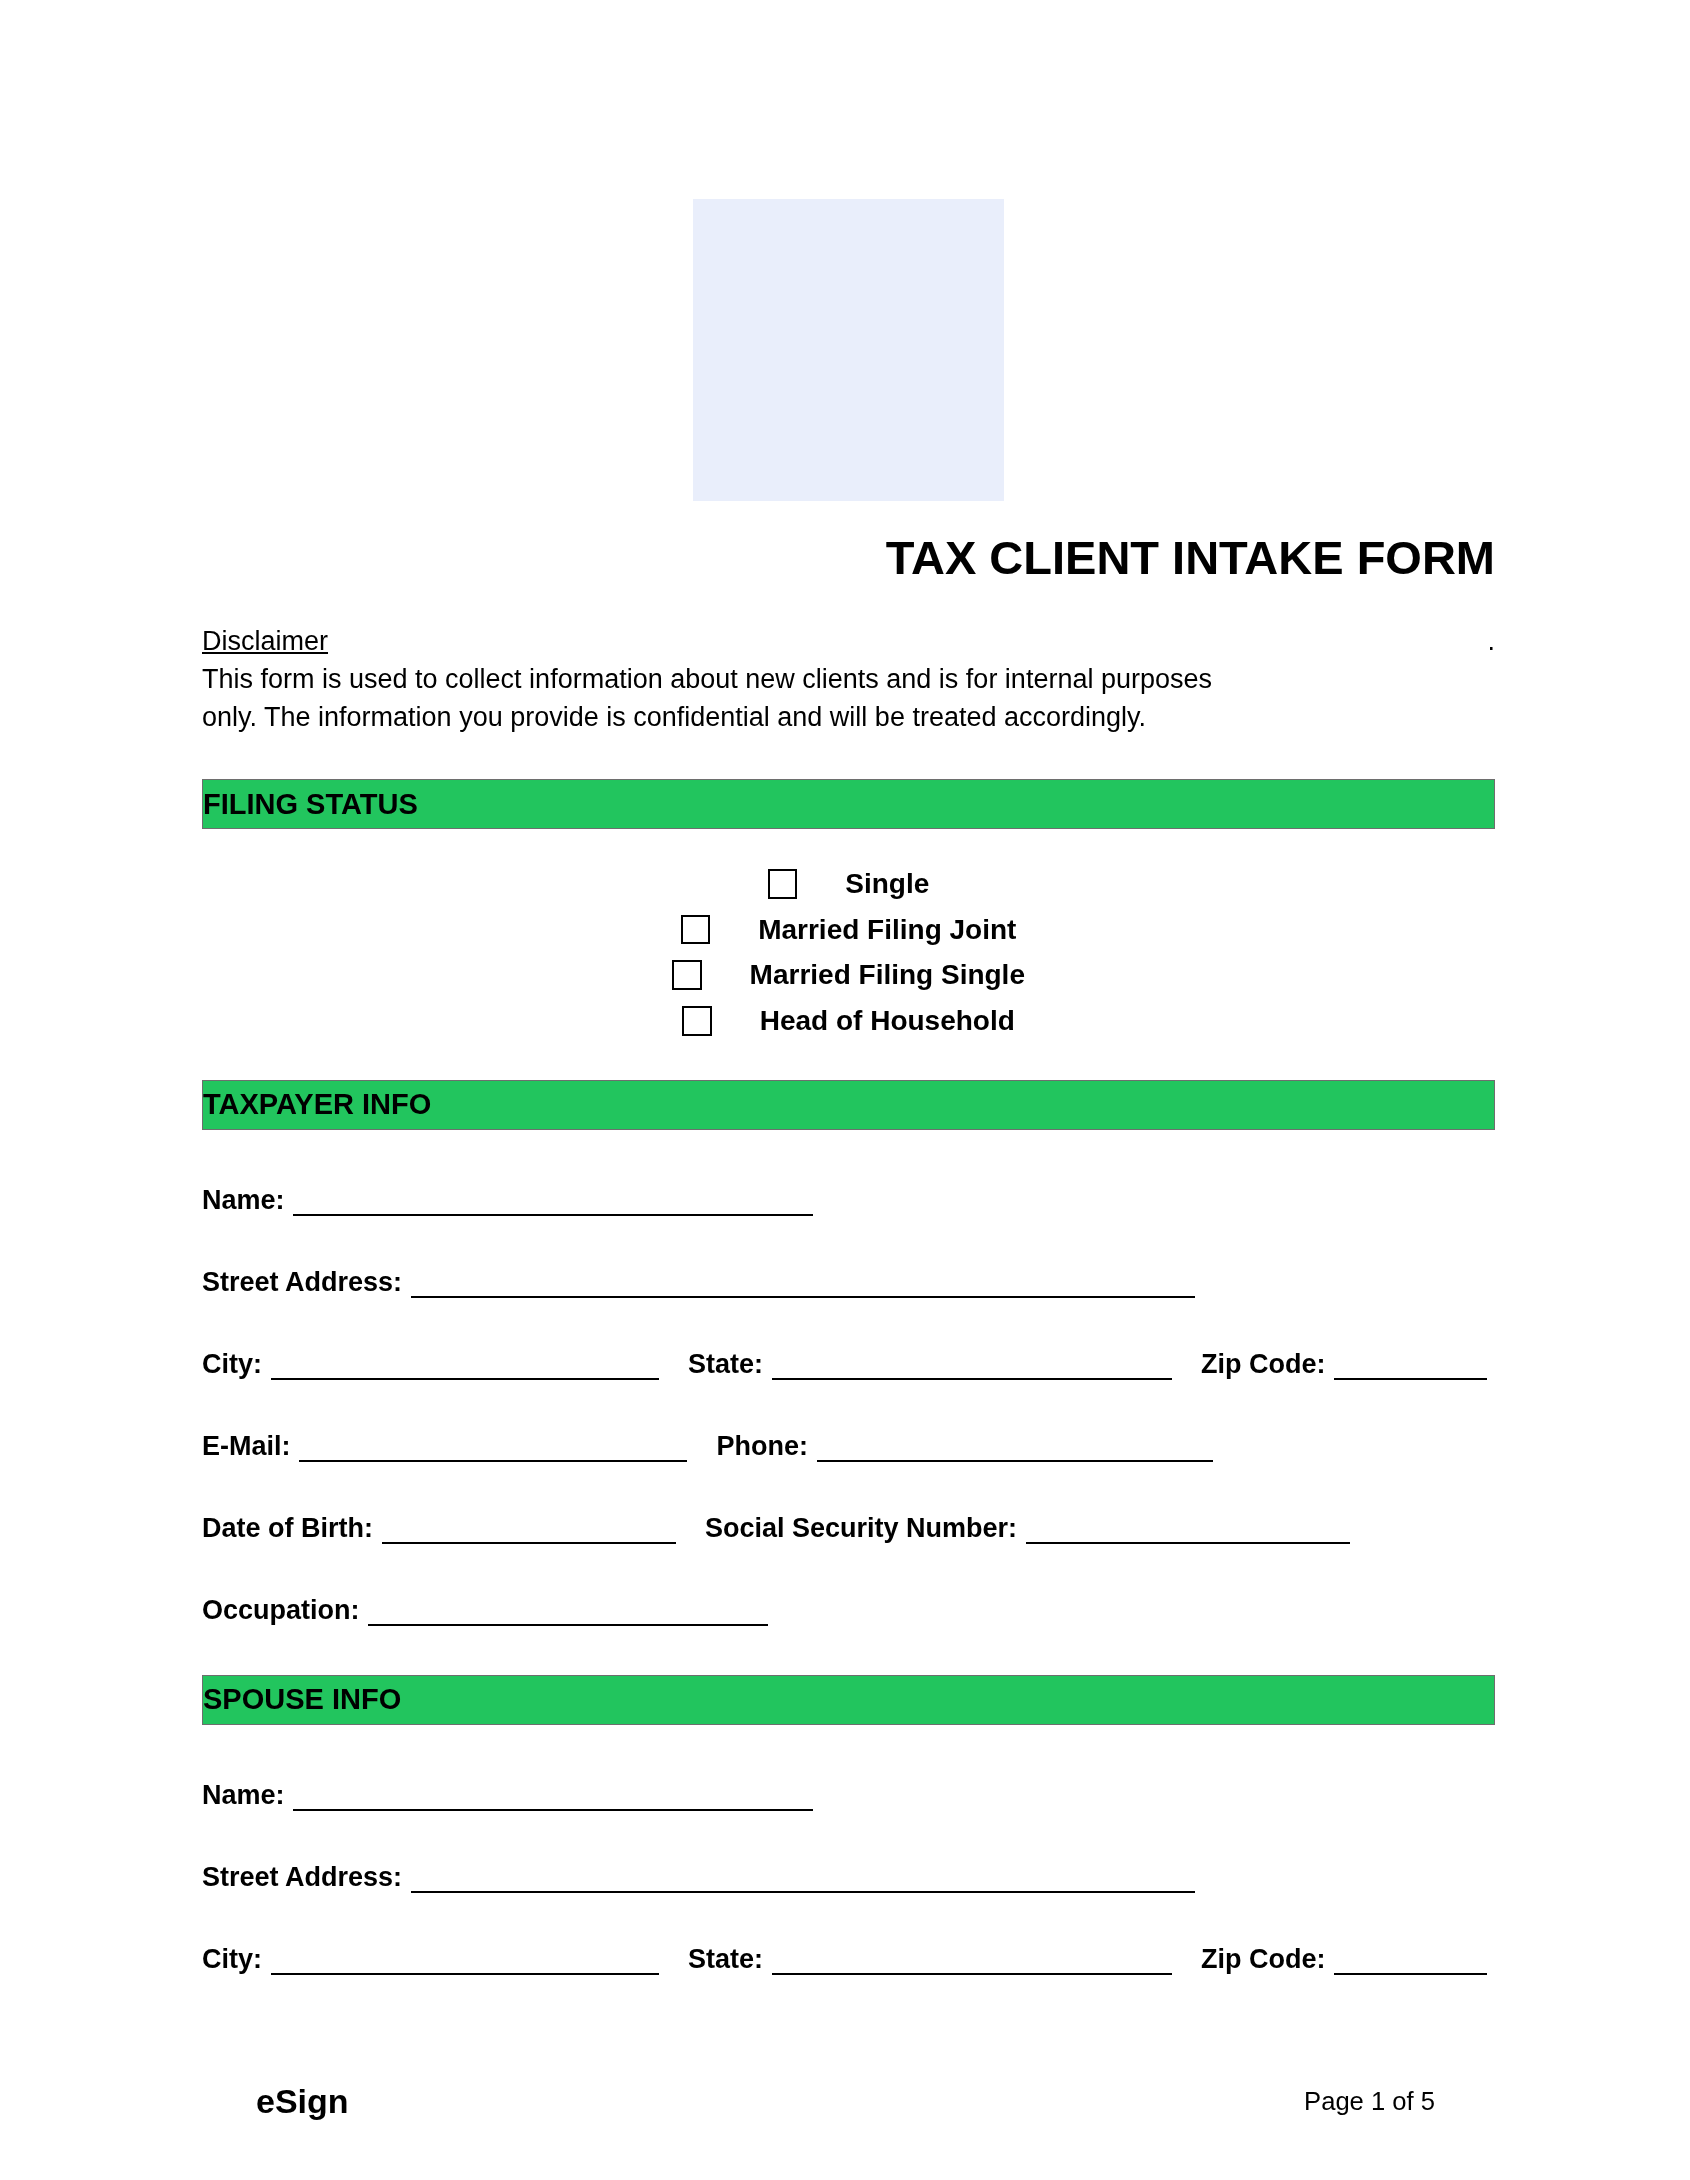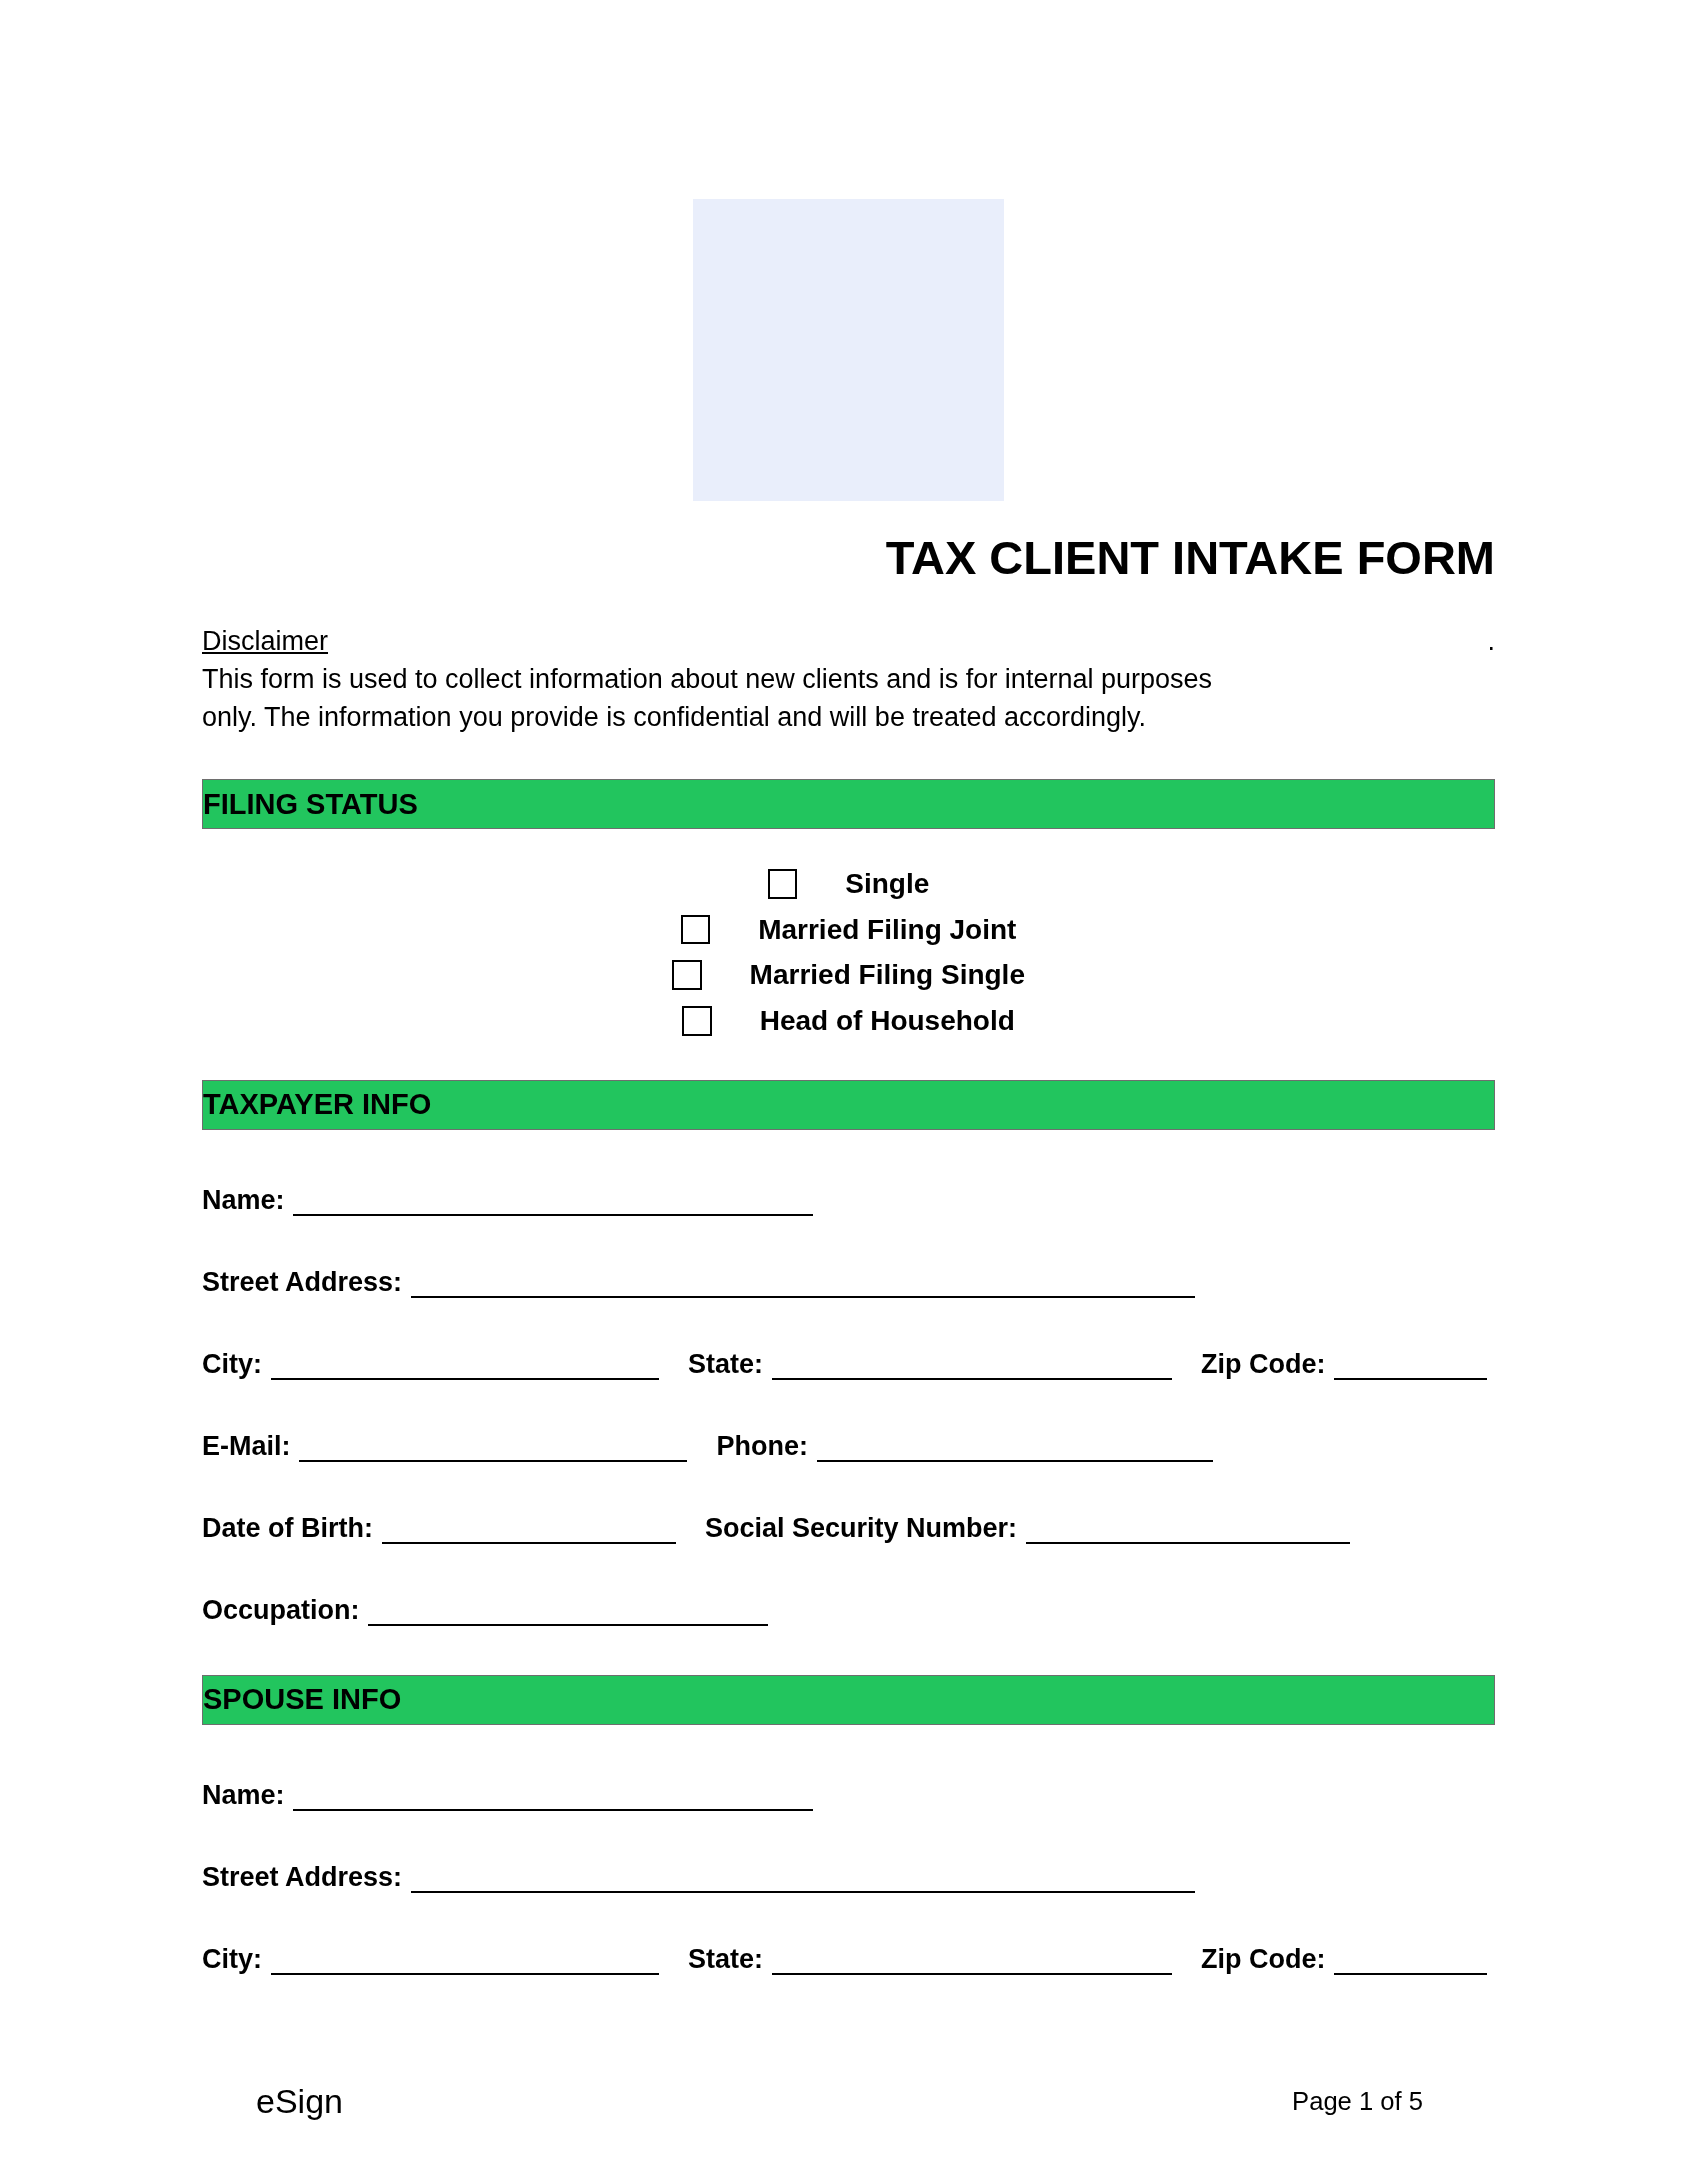--- a/index.html
+++ b/index.html
@@ -93,25 +93,25 @@
   .w-phone  { width: 396px; }
   .w-dob    { width: 294px; }
   .w-ssn    { width: 324px; }
   .w-occ    { width: 400px; }
 
   .footer-brand {
     position: absolute;
     left: 256px;
     bottom: 60px;
     font-size: 34px;
-    font-weight: normal;
+    font-weight: bold;
   }
   .footer-page {
     position: absolute;
-    right: 268px;
+    right: 256px;
     bottom: 65px;
     font-size: 25.6px;
   }
 </style>
 </head>
 <body>
 
 <div class="page">
   <div class="content">
 

